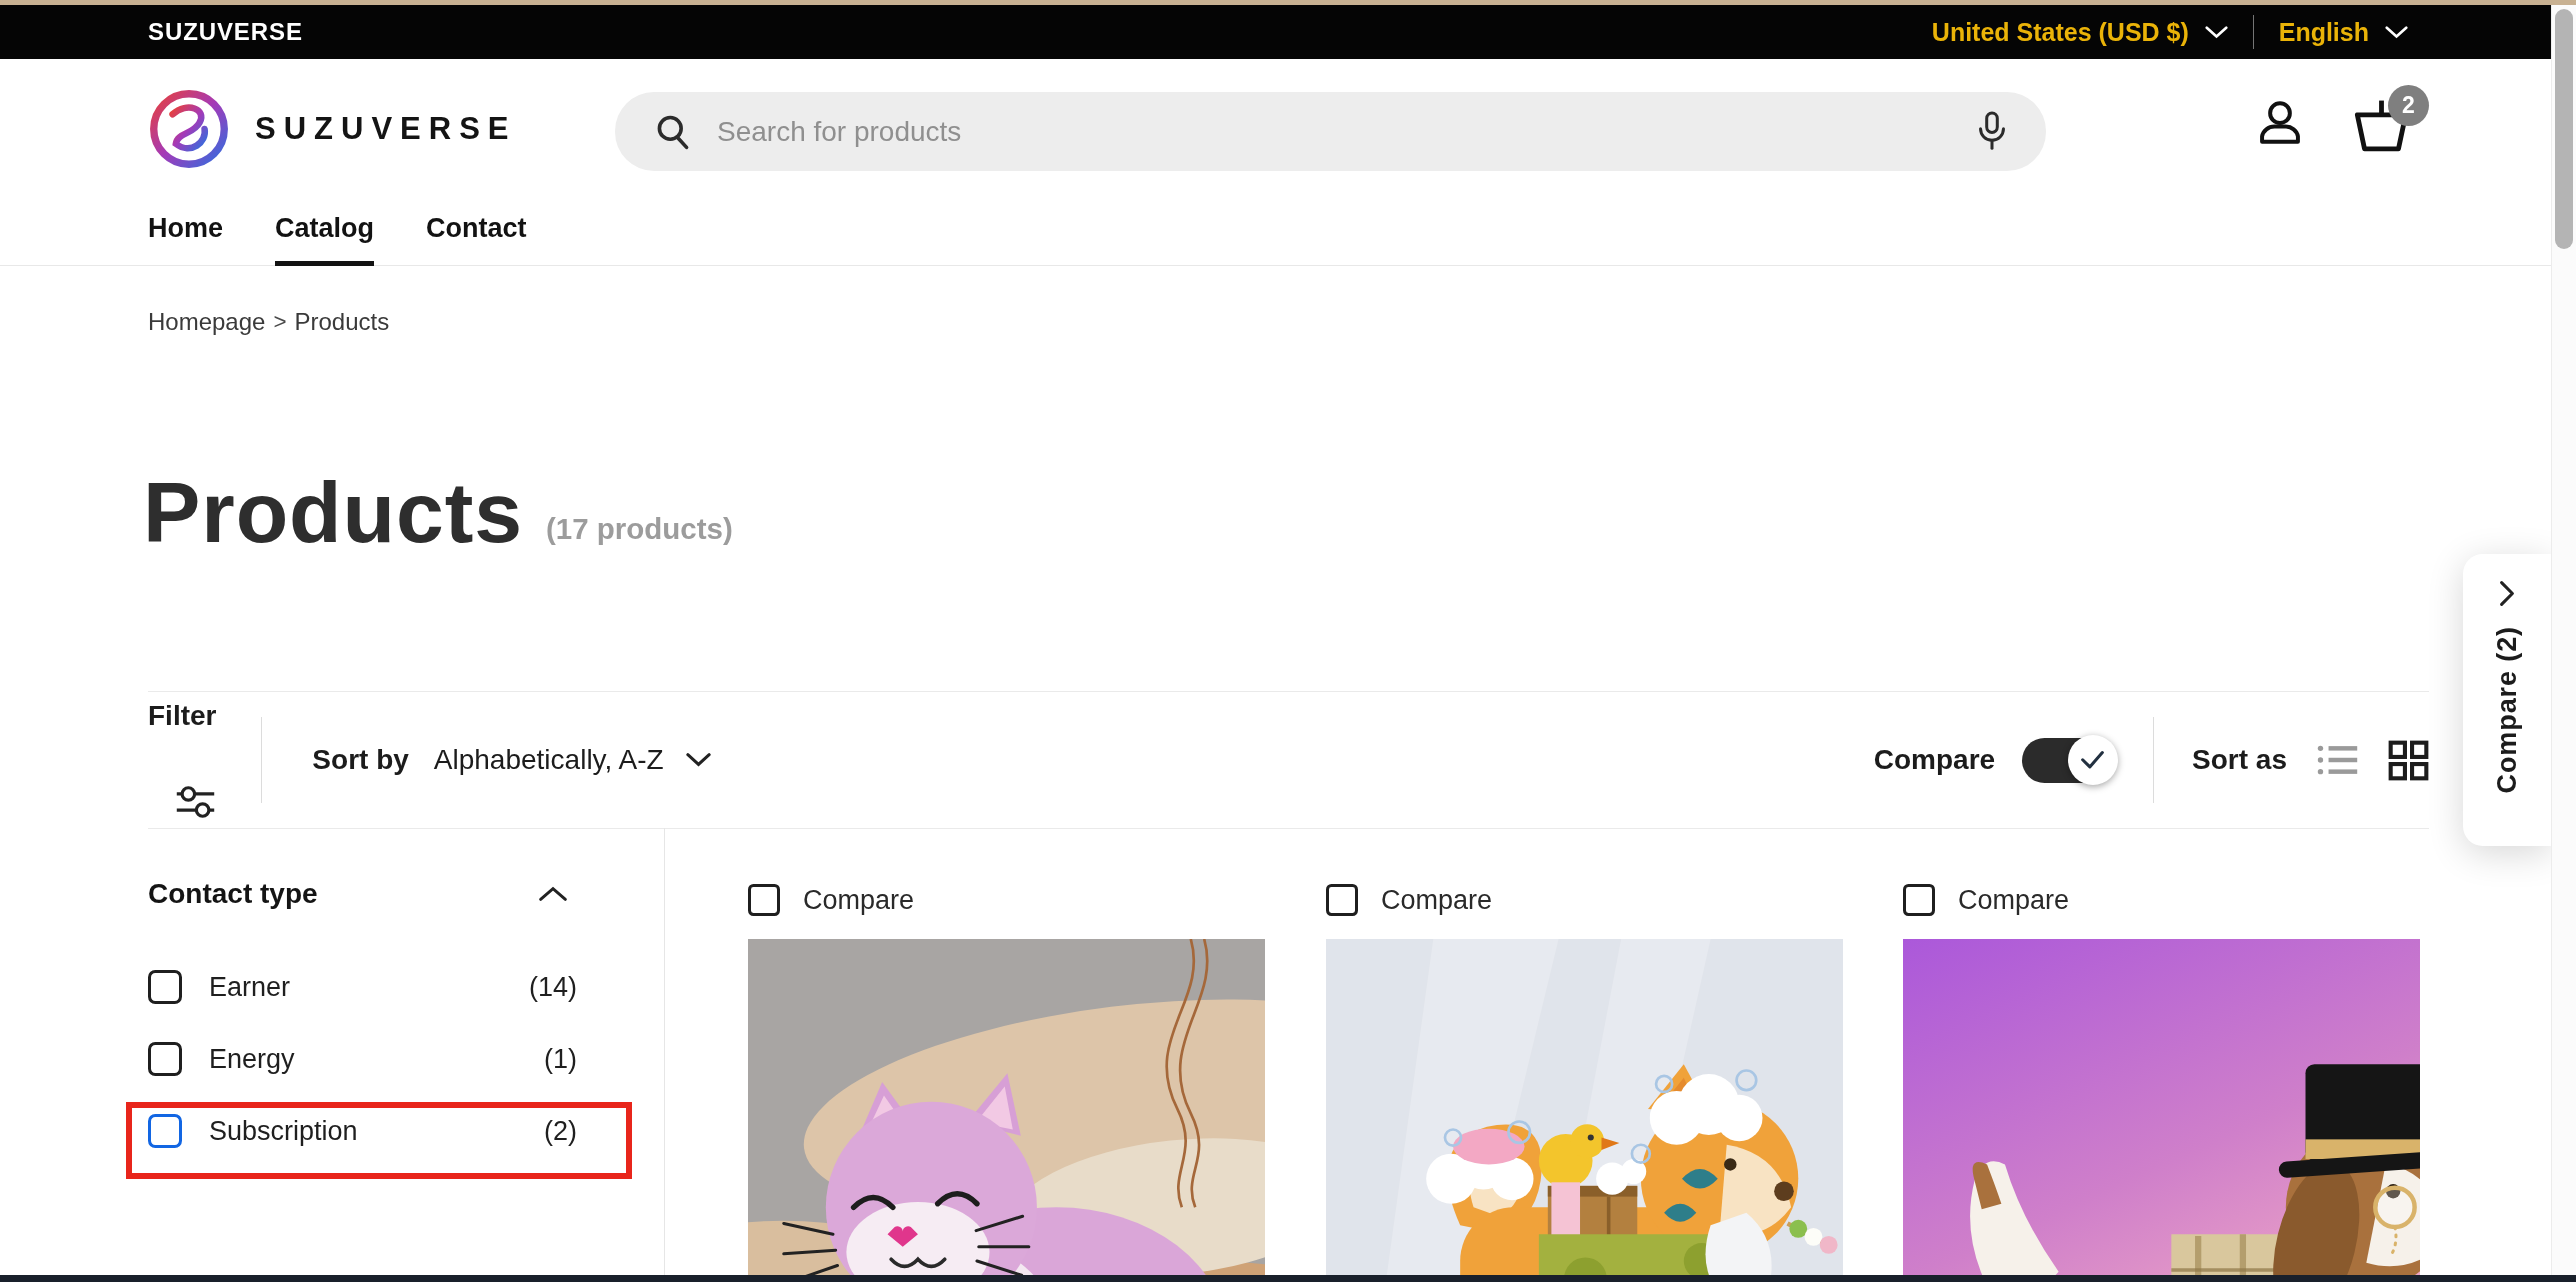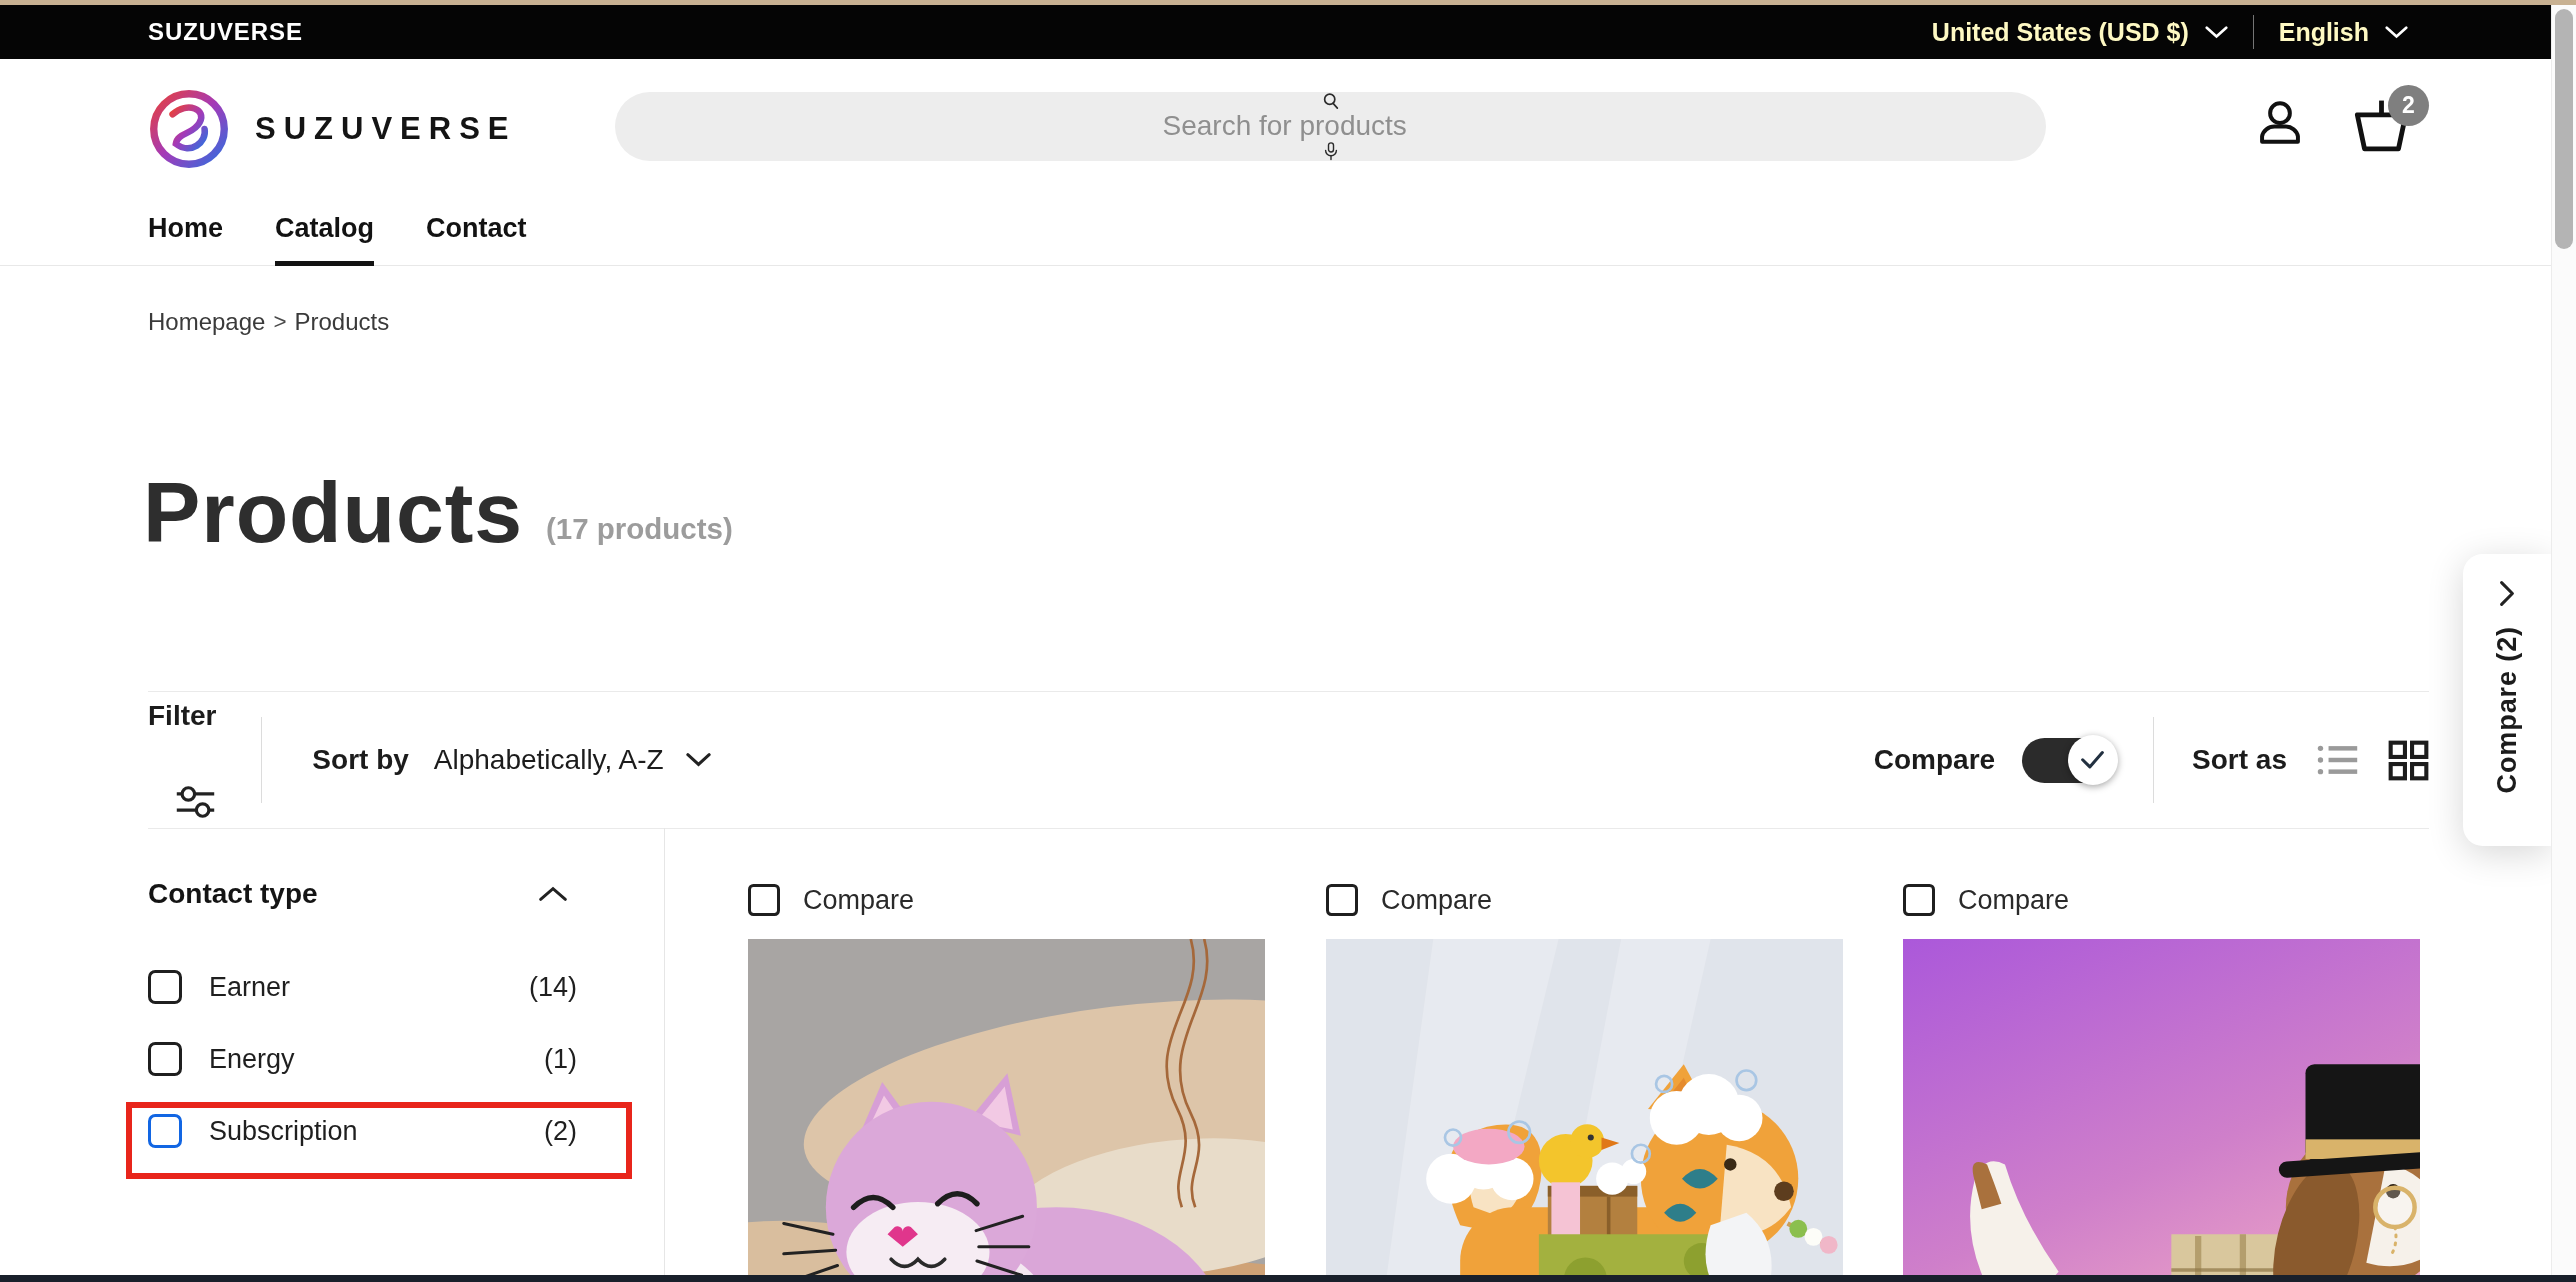--- a/index.html
+++ b/index.html
@@ -6,29 +6,29 @@
   html,body { width:2576px; height:1283px; }
   body { font-family:"Liberation Sans", sans-serif; background:#fff; position:relative; overflow:hidden; color:#1c1c1c; }
 
   
   .top-strip { position:absolute; left:0; top:0; width:2576px; height:4.5px; background:#c8b192; z-index:9; }
   .bottom-strip { position:absolute; left:0; top:1275px; width:2576px; height:7.2px; background:#19202b; z-index:8; }
 
   
   .top-bar { position:absolute; left:0; top:4.5px; width:2551px; height:55px; background:#050505; display:flex; align-items:center; }
   .top-bar .brand { margin-left:148px; color:#fff; font-size:24px; font-weight:600; letter-spacing:0.9px; }
-  .top-right { margin-left:auto; margin-right:143px; display:flex; align-items:center; gap:25px; color:#fef9c3; font-size:25px; font-weight:700; }
+  .top-right { margin-left:auto; margin-right:143px; display:flex; align-items:center; gap:25px; color:#eab308; font-size:25px; font-weight:700; }
   .top-right .sel { display:flex; align-items:center; gap:16px; cursor:pointer; }
   .top-divider { width:0.9px; height:34px; background:rgba(255,255,255,.45); }
 
   
   .header { position:absolute; left:0; top:59px; width:2551px; height:143px; background:#fff; }
   .logo { position:absolute; left:148px; top:29px; display:flex; align-items:center; gap:25px; }
   .wordmark { font-size:31px; font-weight:700; letter-spacing:8px; color:#141414; }
-  .search { position:absolute; left:615px; top:33px; width:1431px; height:69px; background:#ededed; border-radius:39px; display:flex; align-items:center; padding:0 39px;flex-direction:column; }
+  .search { position:absolute; left:615px; top:33px; width:1431px; height:79px; background:#ededed; border-radius:39px; display:flex; align-items:center; padding:0 39px; }
   .search input { flex:1; border:none; outline:none; background:transparent; font-size:28px; color:#444; margin-left:25px; font-family:"Liberation Sans",sans-serif; }
   .search input::placeholder { color:#8f8f8f; }
   .hdr-icon { position:absolute; cursor:pointer; }
   .cart-badge { position:absolute; left:36px; top:-12.5px; width:41px; height:41px; border-radius:50%; background:#7f7f7f; color:#fff; font-size:23px; font-weight:700; display:flex; align-items:center; justify-content:center; }
 
   
   .nav { position:absolute; left:0; top:202px; width:2551px; height:64px; border-bottom:1.8px solid #e8e8e8; display:flex; gap:52px; padding-left:148px; }
   .nav-item { font-size:27px; font-weight:700; color:#121212; padding-top:10.7px; height:64px; cursor:pointer; }
   .nav-item.active { border-bottom:5.4px solid #121212; }
 

